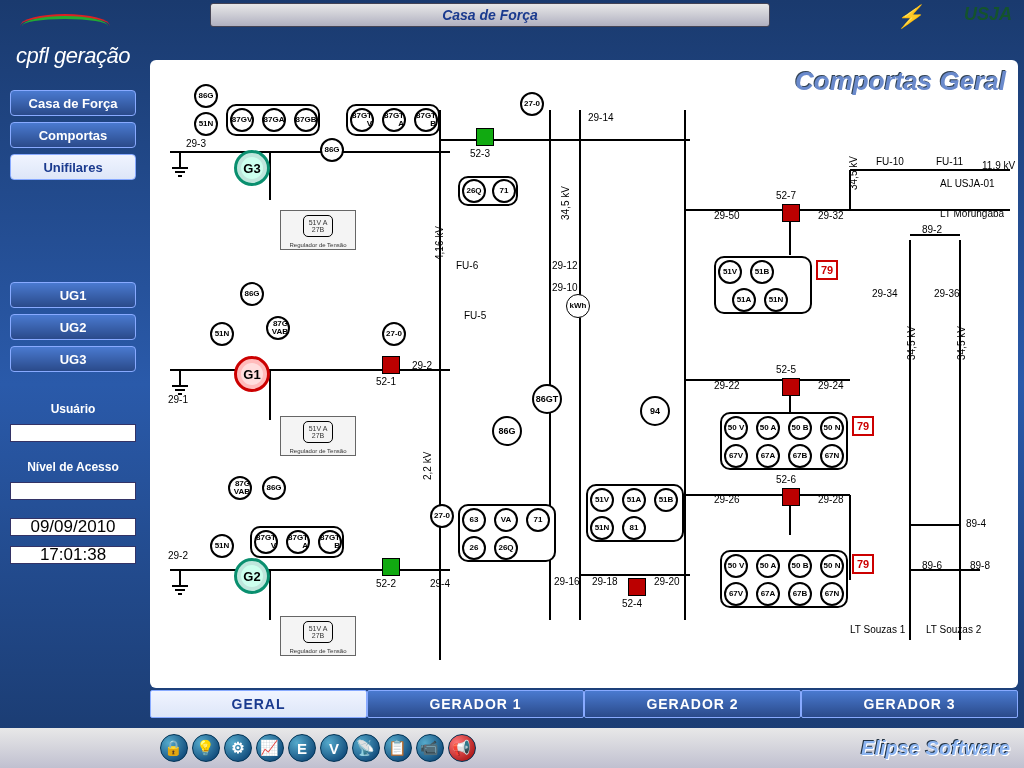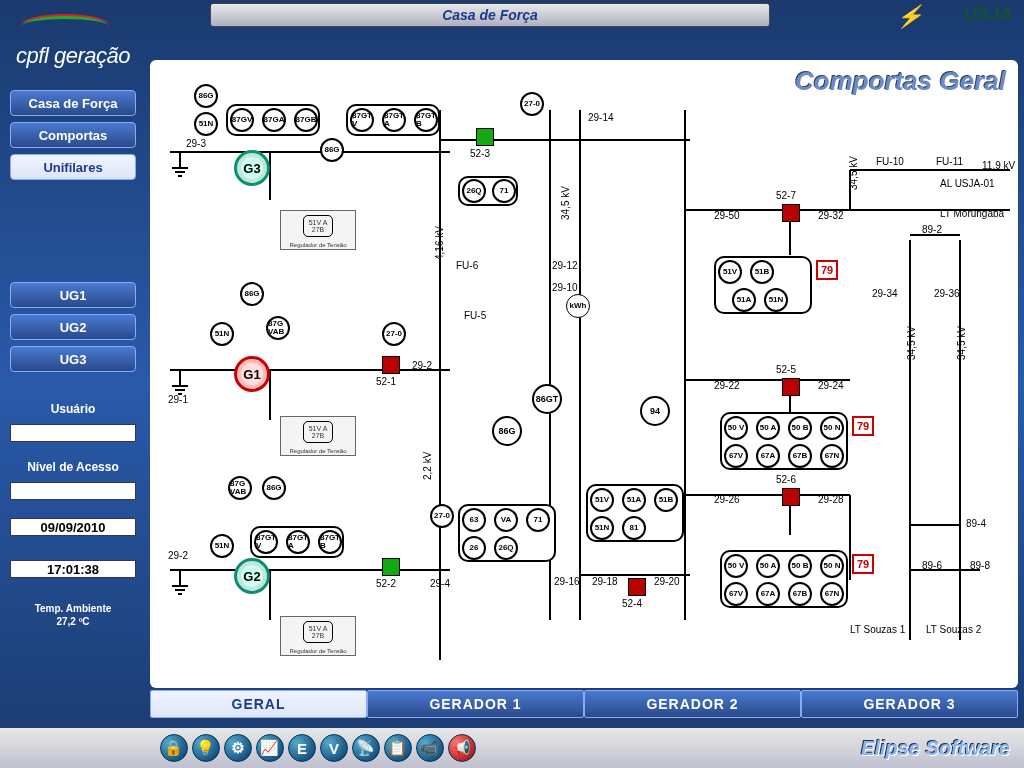--- a/index.html
+++ b/index.html
@@ -61,21 +61,21 @@
   .user-block {
     width:126px; margin-top:4px;
     color:#fff; font-size:12px; font-weight:bold; text-align:center;
   }
   .user-field {
     width:126px; height:18px; background:#fff; border:1px solid #336;
     margin:2px 0 8px 0; font-size:11px; text-align:center; color:#000;
   }
   .date-field {
     width:126px; height:18px; background:#fff; border:1px solid #336;
-    margin:4px 0 14px 0; font-size:13px; text-align:center; font-weight:bold; color:#000;
+    margin:4px 0 0 0; font-size:17px; text-align:center; font-weight:normal; color:#000;
     display:flex;align-items:center;justify-content:center;
   }
   .temp-lbl {
     width:126px; text-align:center; color:#fff; font-size:10px; font-weight:bold;
     margin-top:4px; line-height:1.3;
   }
   
   .main {
     position: absolute; left: 150px; top: 60px; width: 868px; height: 628px;
     background:#fff; border-radius:6px;
@@ -85,21 +85,21 @@
     position:absolute; right:12px; top:6px;
     font-size:26px; font-style:italic; font-weight:bold;
     color:#6a8acc; text-shadow: 1px 1px 0 #fff, -1px -1px 0 #345;
   }
   
   .diagram { position:absolute; inset:0; }
   .diagram svg { position:absolute; left:0; top:0; }
   .relay {
     position:absolute; width:30px; height:30px; border:2px solid #000;
     border-radius:50%; background:#fff; font-size:9px; font-weight:bold;
-    display:flex;align-items:center;justify-content:center; text-align:left;
+    display:flex;align-items:center;justify-content:center; text-align:right;
     line-height:1;
   }
   .relay.sm { width:24px;height:24px; font-size:8px; }
   .gen {
     position:absolute; width:36px; height:36px; border:3px solid #0a8f6f;
     border-radius:50%; background:#cfe; font-weight:bold; font-size:13px;
     display:flex;align-items:center;justify-content:center; box-shadow: inset 0 0 0 4px #bfe6dc;
   }
   .gen.red { border-color:#c00; background:#fdd; box-shadow: inset 0 0 0 4px #fbb;}
   .square-sw {
@@ -183,24 +183,20 @@
   <div class="nav-btn">UG1</div>
   <div class="nav-btn">UG2</div>
   <div class="nav-btn">UG3</div>
   <div class="spacer" style="height:14px"></div>
   <div class="user-block">Usuário</div>
   <input class="user-field" value="" style="">
   <div class="user-block">Nível de Acesso</div>
   <input class="user-field" value="" style="">
   <div class="date-field">09/09/2010</div>
   <div class="date-field">17:01:38</div>
-  <div class="temp-lbl">
-    <span>Temp. Ambiente</span><br>
-    <span>27,2 ºC</span>
-  </div>
 </div>
 
 <div class="main">
   <div class="unifilar-title">Comportas Geral</div>
   <div class="diagram">
 
     <svg width="868" height="628">
       <g stroke="#000" stroke-width="2" fill="none">
 
         <line x1="20" y1="92" x2="300" y2="92"></line>

